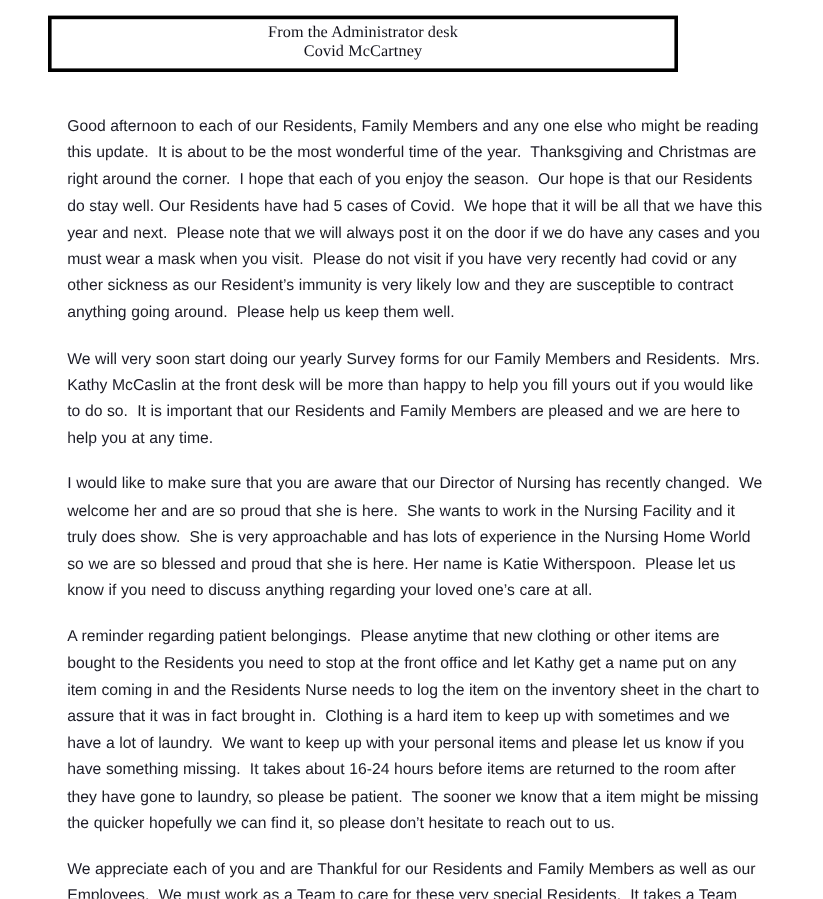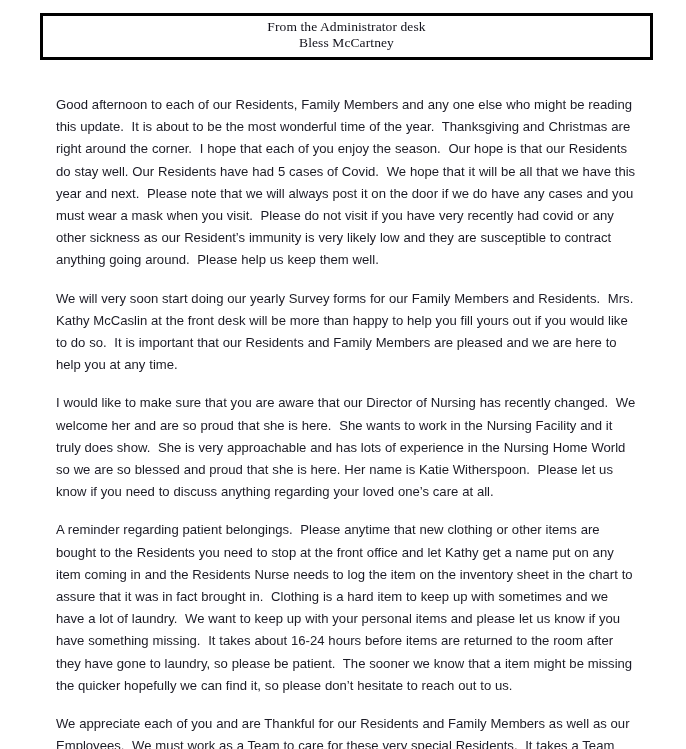--- a/index.html
+++ b/index.html
@@ -20,21 +20,21 @@
     width: 686px;
     height: 749px;
     background: #ffffff;
   }
 
   
   .header-box {
     position: absolute;
     left: 40px;
     top: 13px;
-    width: 613px;
+    width: 525px;
     height: 47px;
     box-sizing: border-box;
     border: 3px solid #000000;
     background: #ffffff;
     display: flex;
     flex-direction: column;
     align-items: center;
     justify-content: flex-start;
     padding-top: 3px;
   }
@@ -68,21 +68,21 @@
     margin-bottom: 0;
   }
 </style>
 </head>
 <body>
 
 <div class="page">
 
   <div class="header-box">
     <div class="header-line">From the Administrator desk</div>
-    <div class="header-line">Bless McCartney</div>
+    <div class="header-line">Covid McCartney</div>
   </div>
 
   <div class="letter">
     <p class="para">Good afternoon to each of our Residents, Family Members and any one else who might be reading this update.  It is about to be the most wonderful time of the year.  Thanksgiving and Christmas are right around the corner.  I hope that each of you enjoy the season.  Our hope is that our Residents do stay well. Our Residents have had 5 cases of Covid.  We hope that it will be all that we have this year and next.  Please note that we will always post it on the door if we do have any cases and you must wear a mask when you visit.  Please do not visit if you have very recently had covid or any other sickness as our Resident’s immunity is very likely low and they are susceptible to contract anything going around.  Please help us keep them well.</p>
     <p class="para">We will very soon start doing our yearly Survey forms for our Family Members and Residents.  Mrs. Kathy McCaslin at the front desk will be more than happy to help you fill yours out if you would like to do so.  It is important that our Residents and Family Members are pleased and we are here to help you at any time.</p>
     <p class="para">I would like to make sure that you are aware that our Director of Nursing has recently changed.  We welcome her and are so proud that she is here.  She wants to work in the Nursing Facility and it truly does show.  She is very approachable and has lots of experience in the Nursing Home World so we are so blessed and proud that she is here. Her name is Katie Witherspoon.  Please let us know if you need to discuss anything regarding your loved one’s care at all.</p>
     <p class="para">A reminder regarding patient belongings.  Please anytime that new clothing or other items are bought to the Residents you need to stop at the front office and let Kathy get a name put on any item coming in and the Residents Nurse needs to log the item on the inventory sheet in the chart to assure that it was in fact brought in.  Clothing is a hard item to keep up with sometimes and we have a lot of laundry.  We want to keep up with your personal items and please let us know if you have something missing.  It takes about 16-24 hours before items are returned to the room after they have gone to laundry, so please be patient.  The sooner we know that a item might be missing the quicker hopefully we can find it, so please don’t hesitate to reach out to us.</p>
     <p class="para">We appreciate each of you and are Thankful for our Residents and Family Members as well as our Employees.  We must work as a Team to care for these very special Residents.  It takes a Team and we are blessed to have the best.  It is our hope that you have a wonderful Christmas and you will be blessed as we soon have a New Year approaching.  Thanks to each of you for all that you do and God Bless You during this special Time of the Year.</p>
 
   </div>

